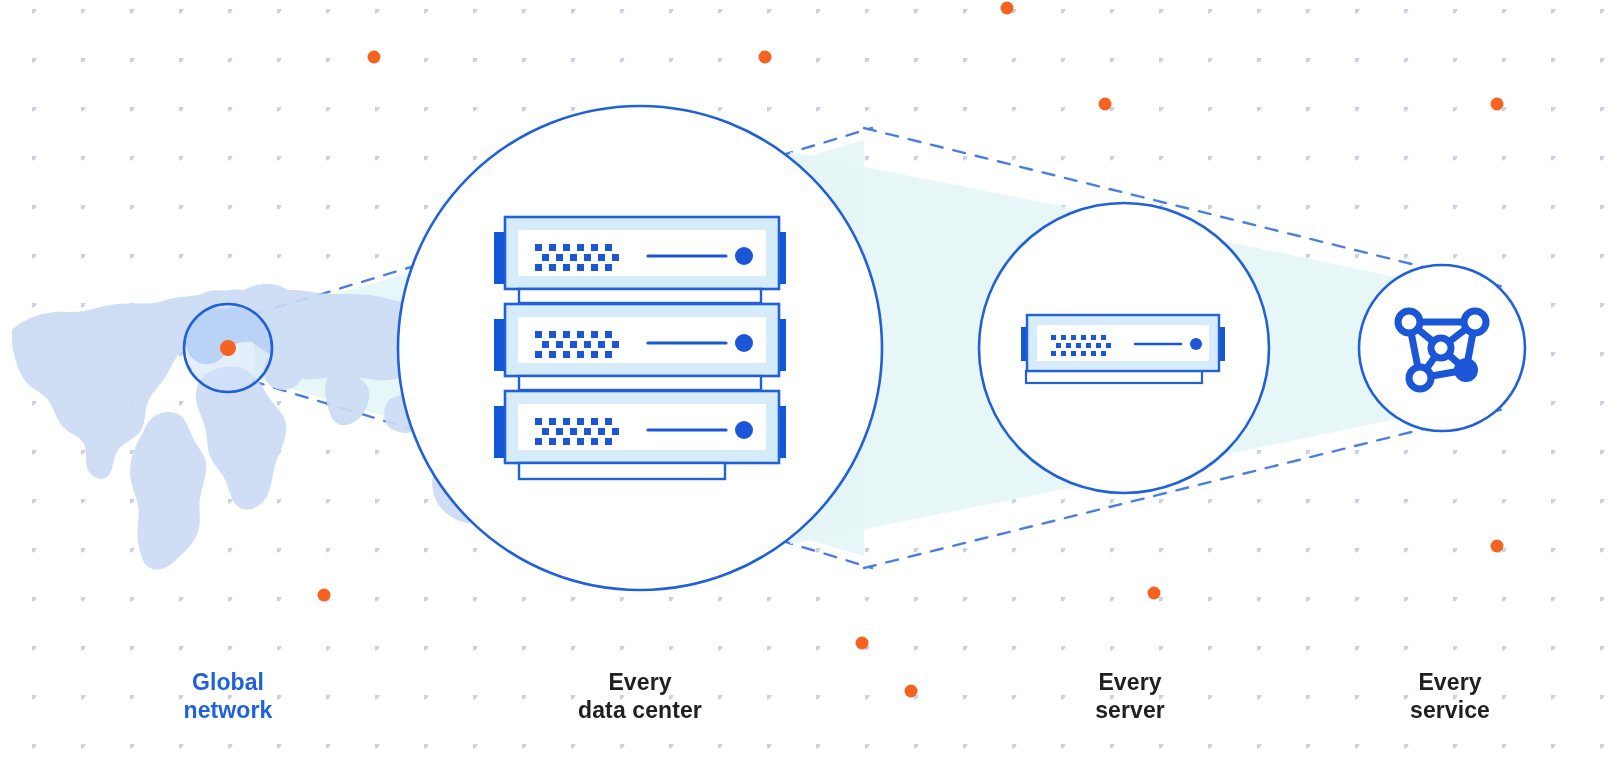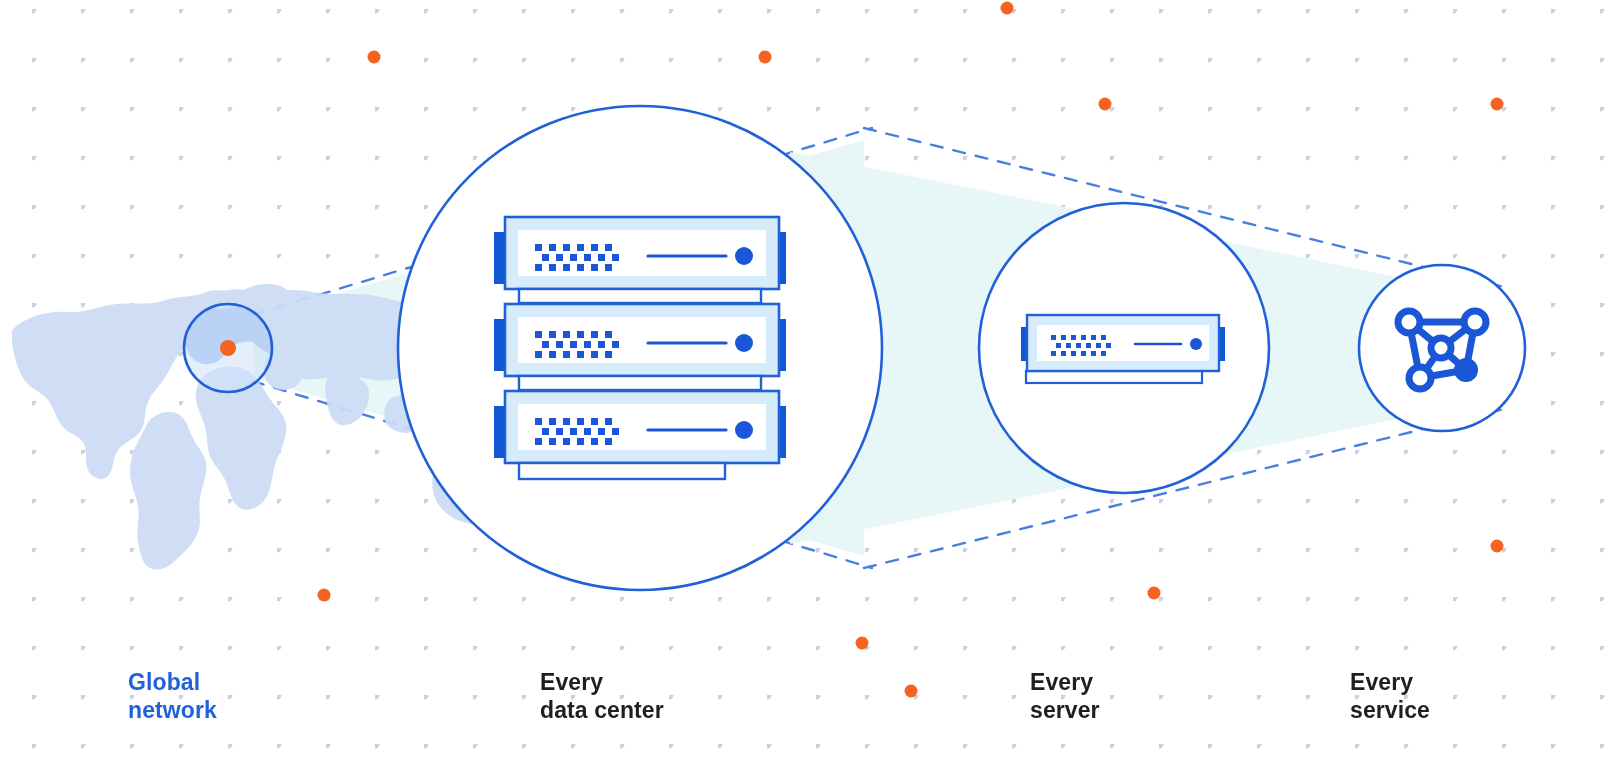--- a/index.html
+++ b/index.html
@@ -17,20 +17,21 @@
     background: #ffffff;
   }
   #scene {
     position: absolute;
     left: 0; top: 0;
     width: 1620px;
     height: 782px;
   }
   .label {
     position: absolute;
+    text-align: center;
     font-size: 23px;
     font-weight: 700;
     line-height: 1.22;
     letter-spacing: 0.1px;
     white-space: pre-line;
     color: #1d1f20;
   }
   .label.accent { color: #1f61dd; }
   #label-global   { left: 128px;  top: 668px; width: 200px; }
   #label-dc       { left: 540px;  top: 668px; width: 200px; }

